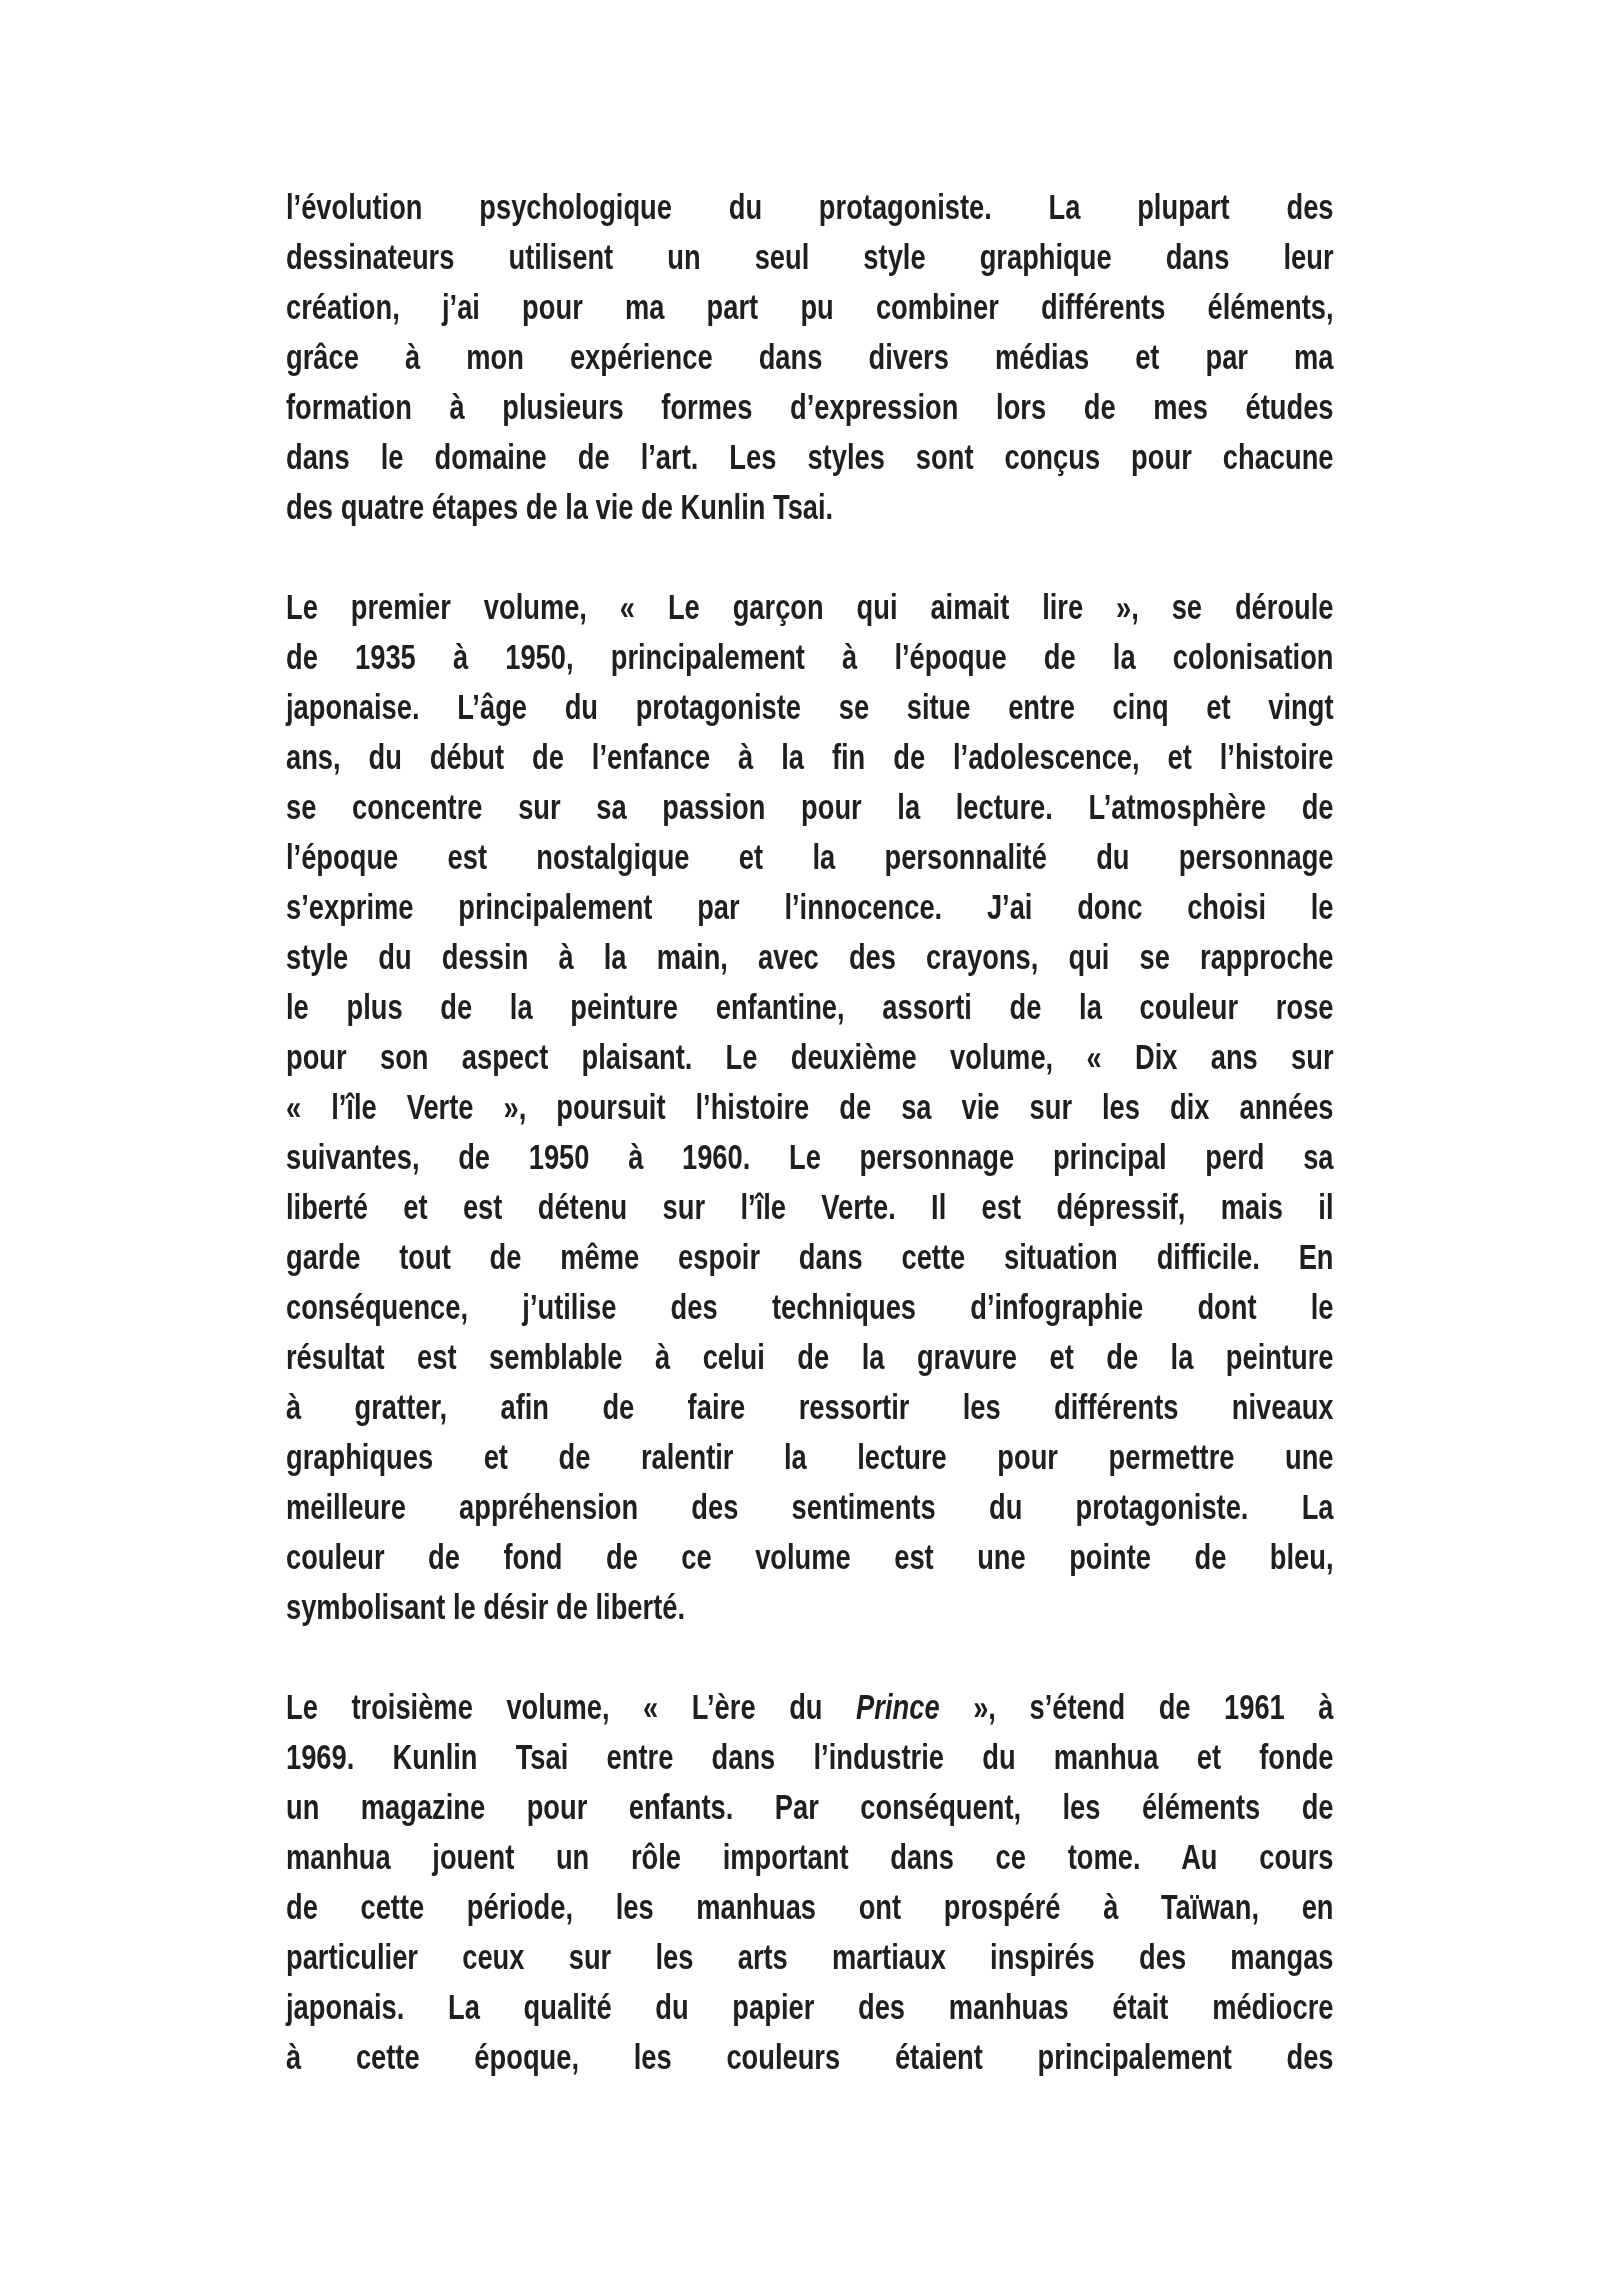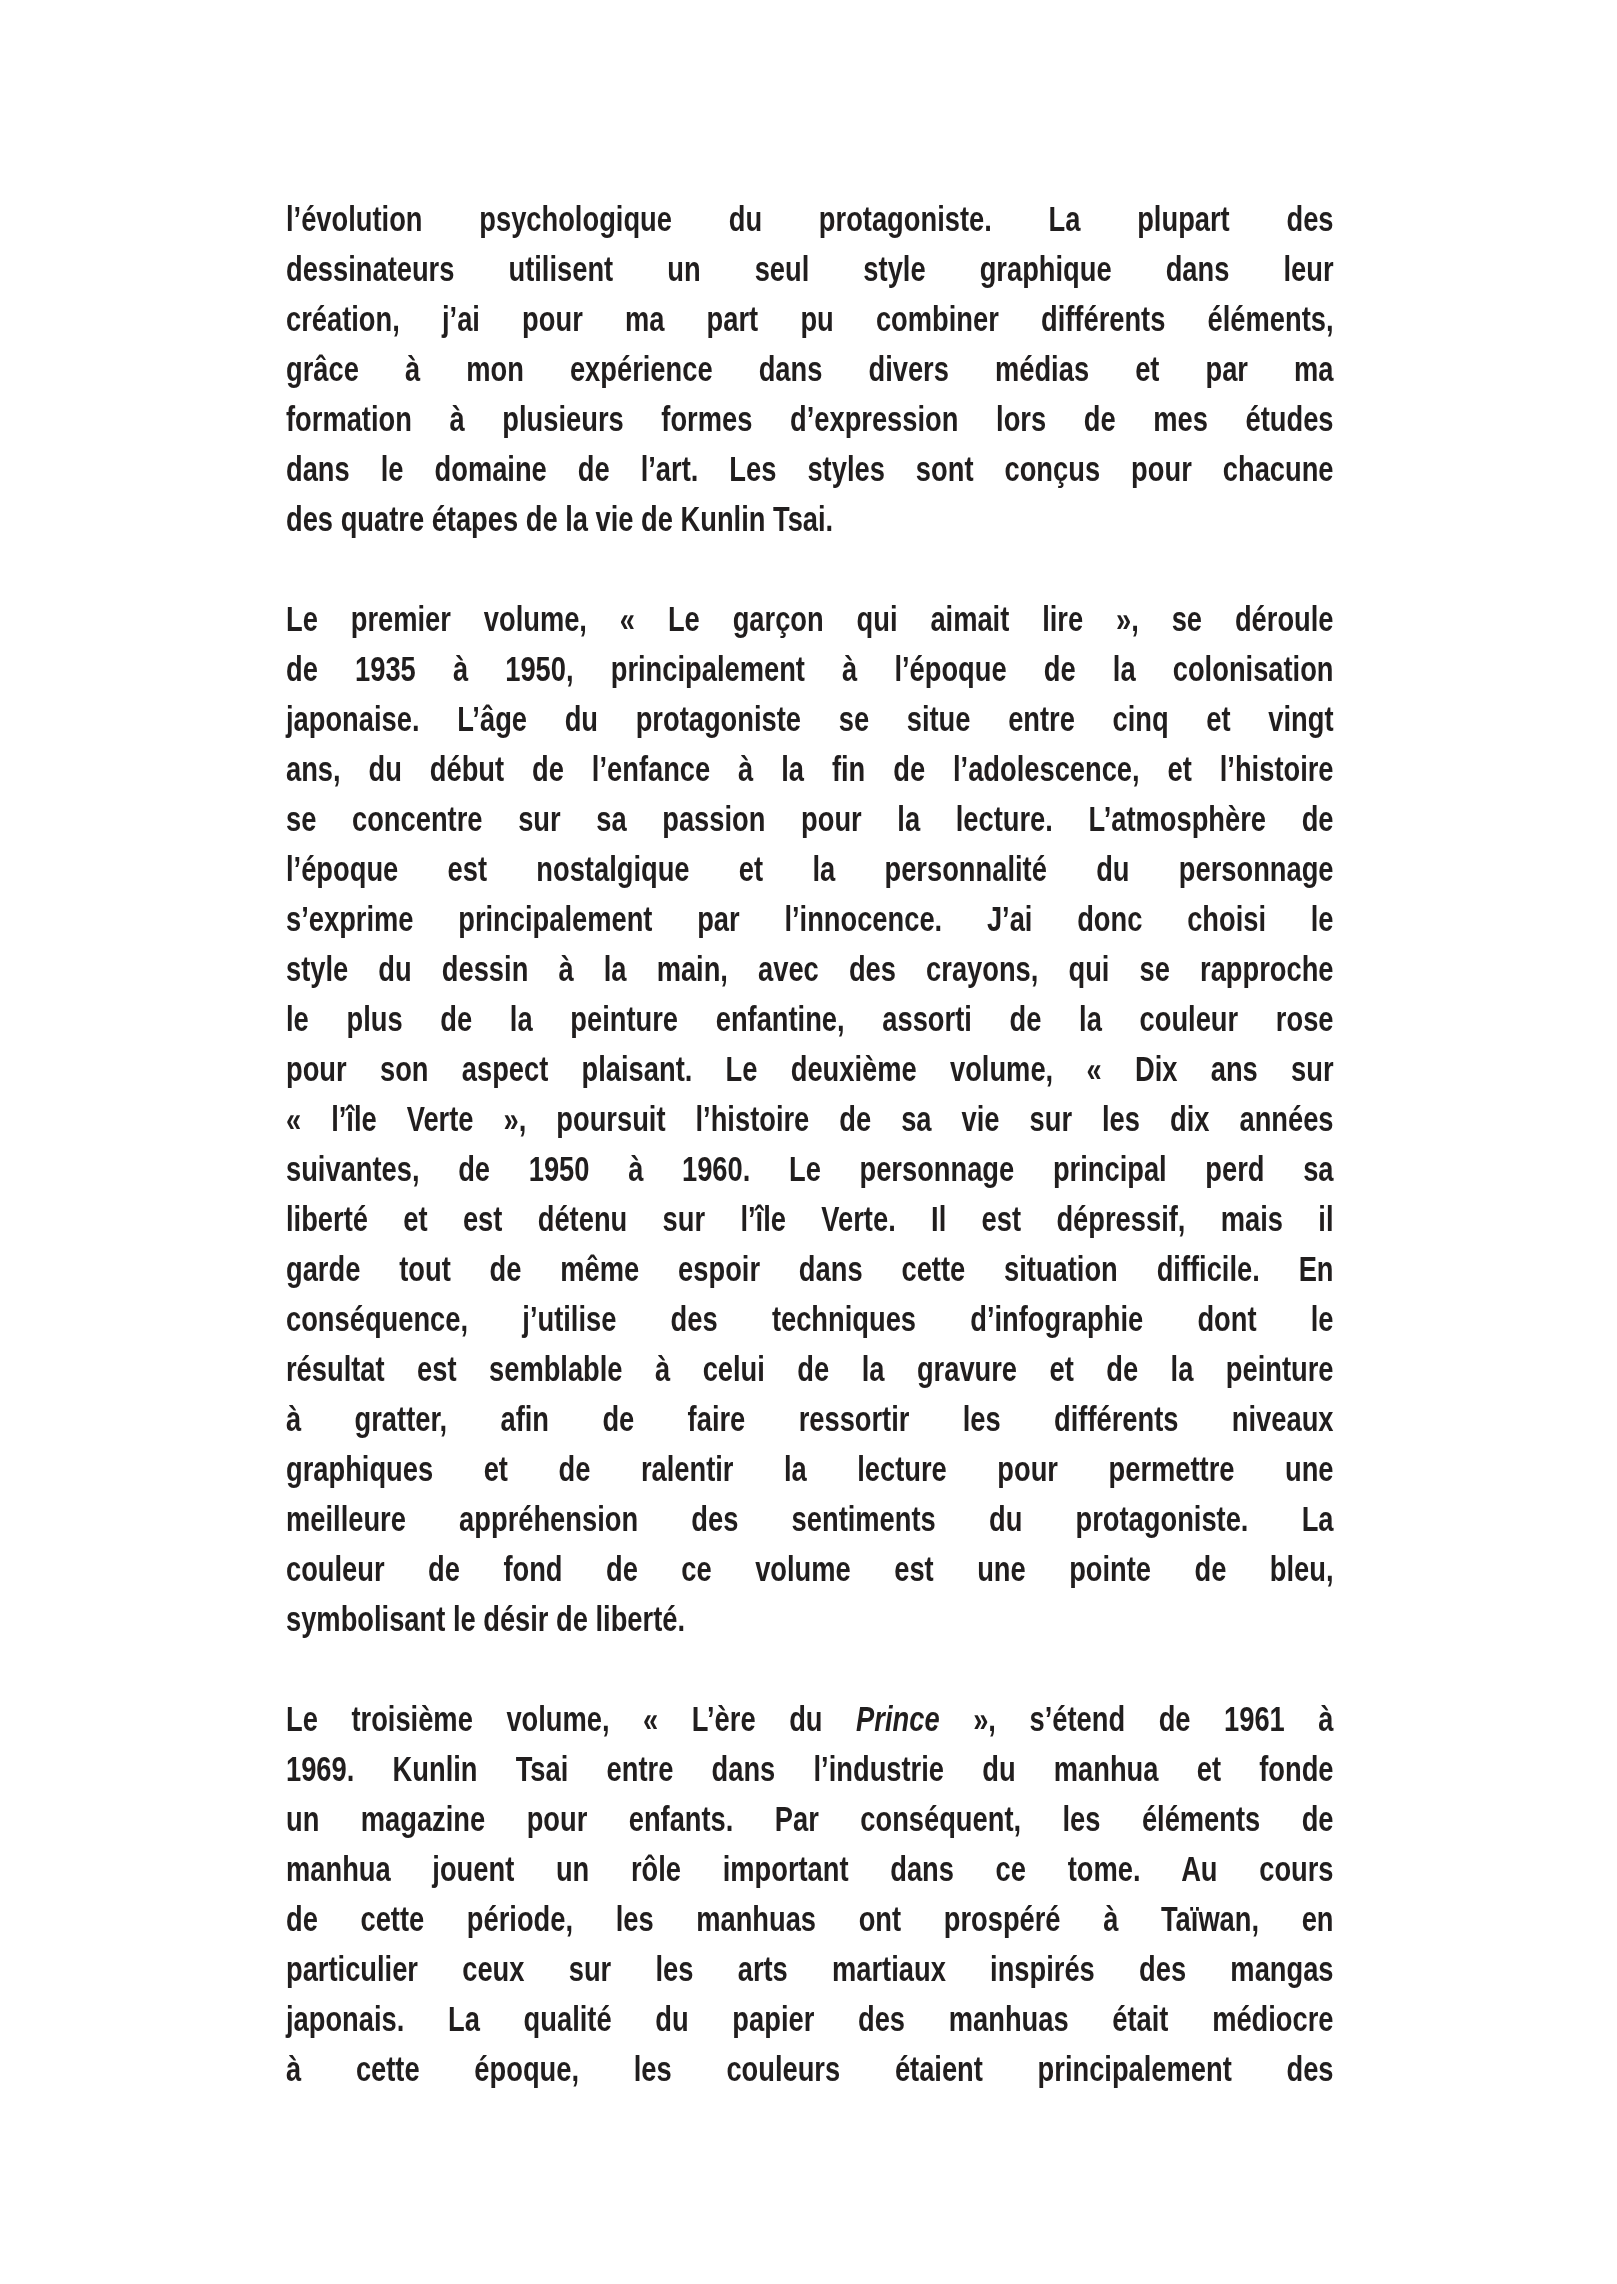--- a/index.html
+++ b/index.html
@@ -10,21 +10,20 @@
     width: 1617px;
     height: 2284px;
     background: #ffffff;
     position: relative;
     overflow: hidden;
   }
   .page {
     position: absolute;
     inset: 0;
     background: #ffffff;
-    margin-top: 12px;
   }
   
   .text-block {
     position: absolute;
     left: 286px;
     top: 182px;
     width: 1343px;
     transform: scaleX(0.78);
     transform-origin: 0 0;
     font-family: "Liberation Sans", sans-serif;

